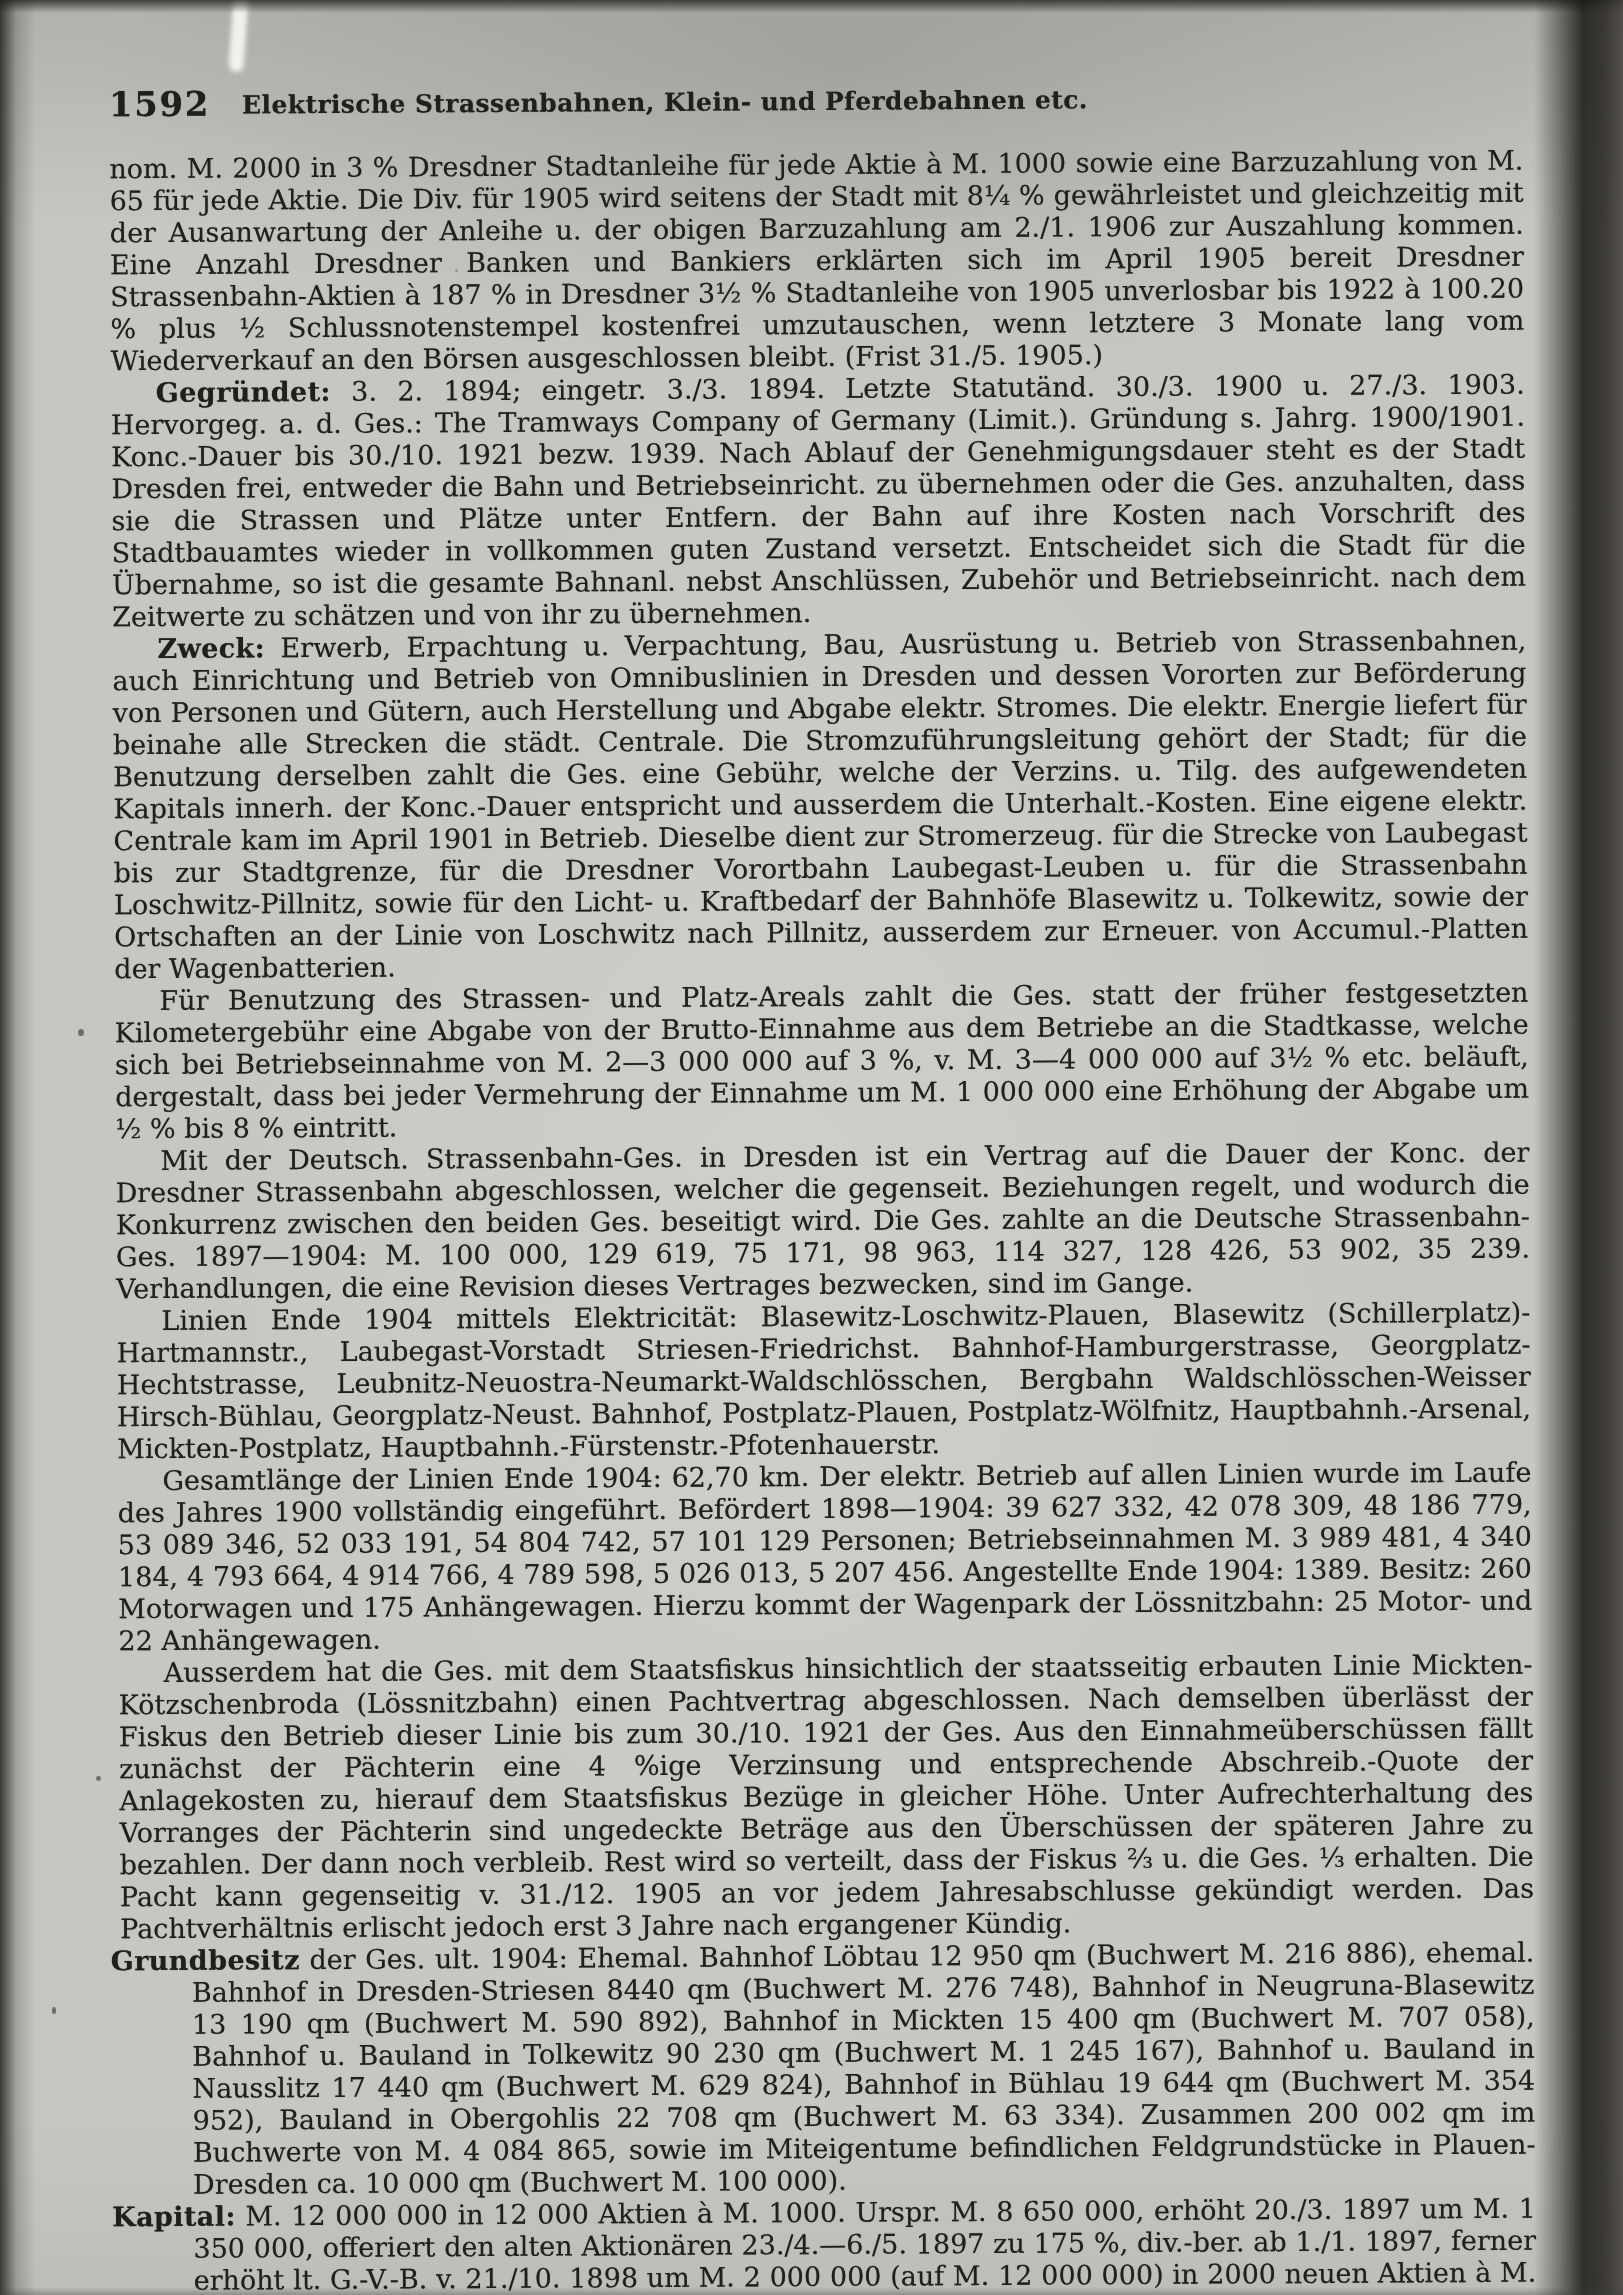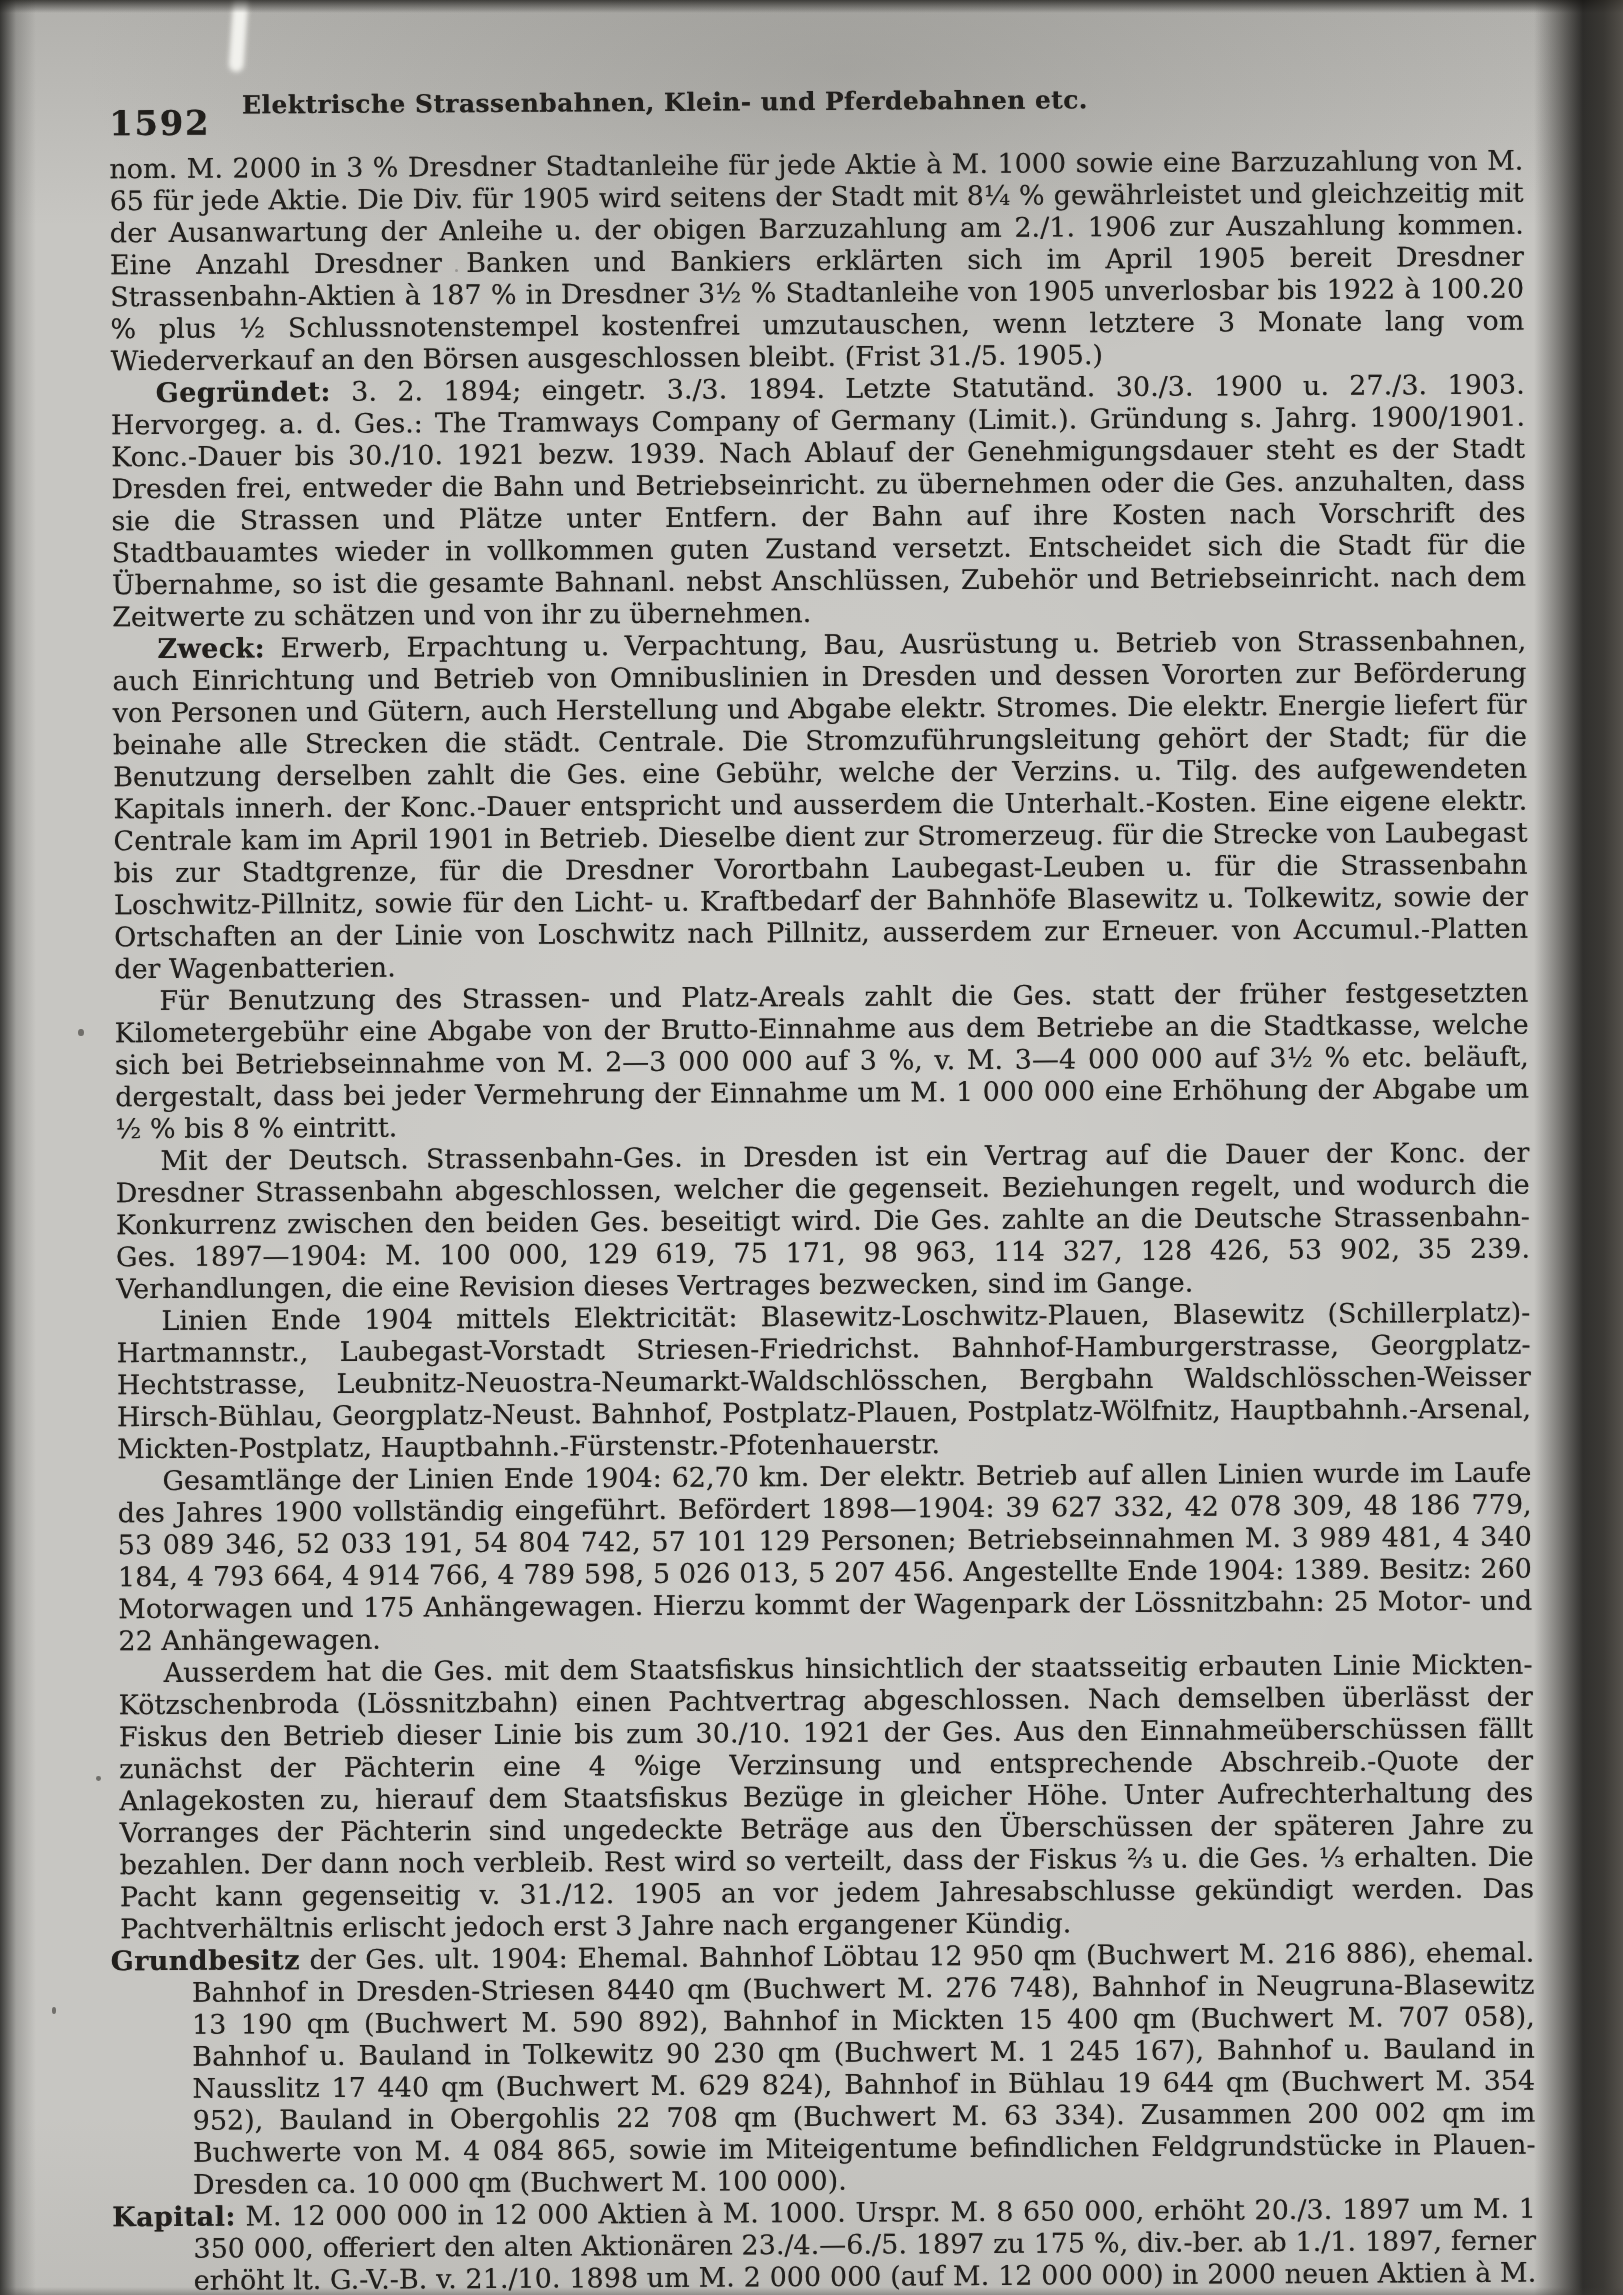--- a/index.html
+++ b/index.html
@@ -58,21 +58,21 @@
   .content {
     position: absolute;
     left: 0; top: 0; right: 0; bottom: 0;
     transform: rotate(-0.35deg);
     transform-origin: 50% 40%;
     text-shadow: 0 0 0.8px rgba(25,24,22,0.55);
   }
   .running-head { position: absolute; top: 80px; left: 114px; width: 1414px; height: 49px; }
   .page-number {
     position: absolute; left: 0; top: 0;
-    font-size: 34px; font-weight: bold; letter-spacing: 1.6px; margin-top: 19px;
+    font-size: 34px; font-weight: bold; letter-spacing: 1.6px;
   }
   .head-title {
     position: absolute; left: 133px; top: 7.3px;
     font-size: 25px; font-weight: bold; letter-spacing: 0.4px;
     white-space: nowrap;
   }
   .page-body {
     position: absolute; left: 114px; top: 149px; width: 1414px;
     font-size: 27px; line-height: 32px;
     text-align: justify;

